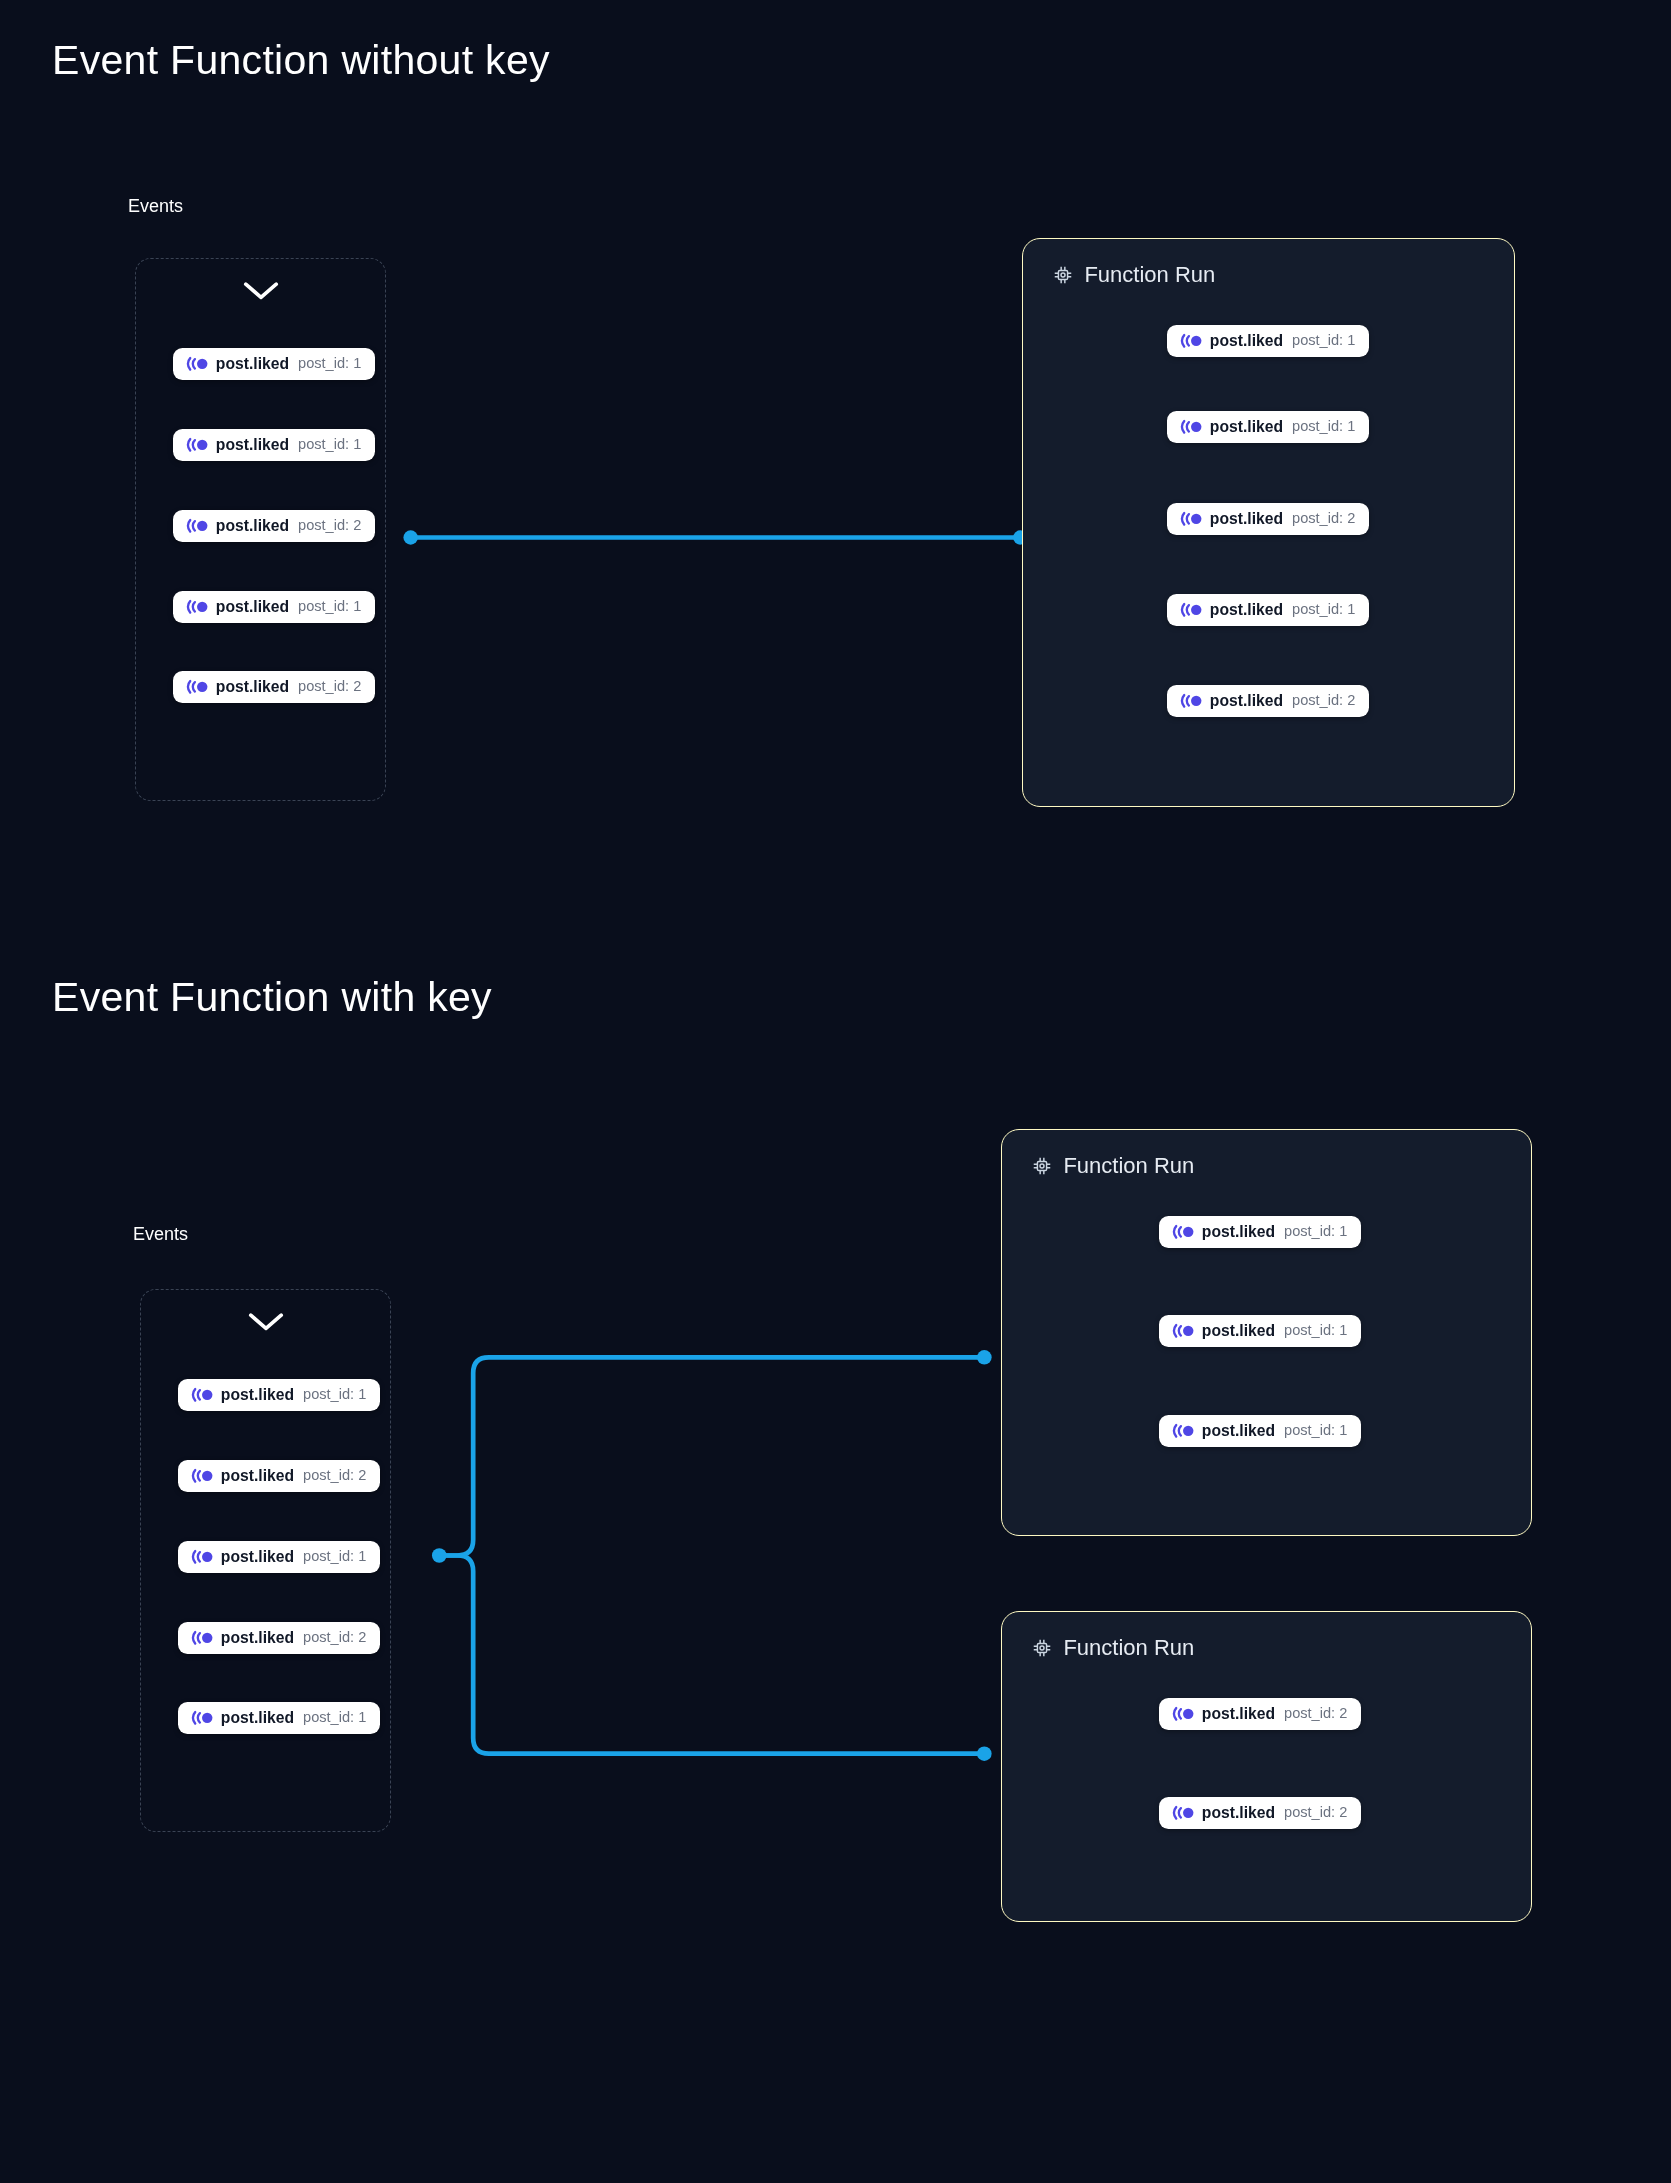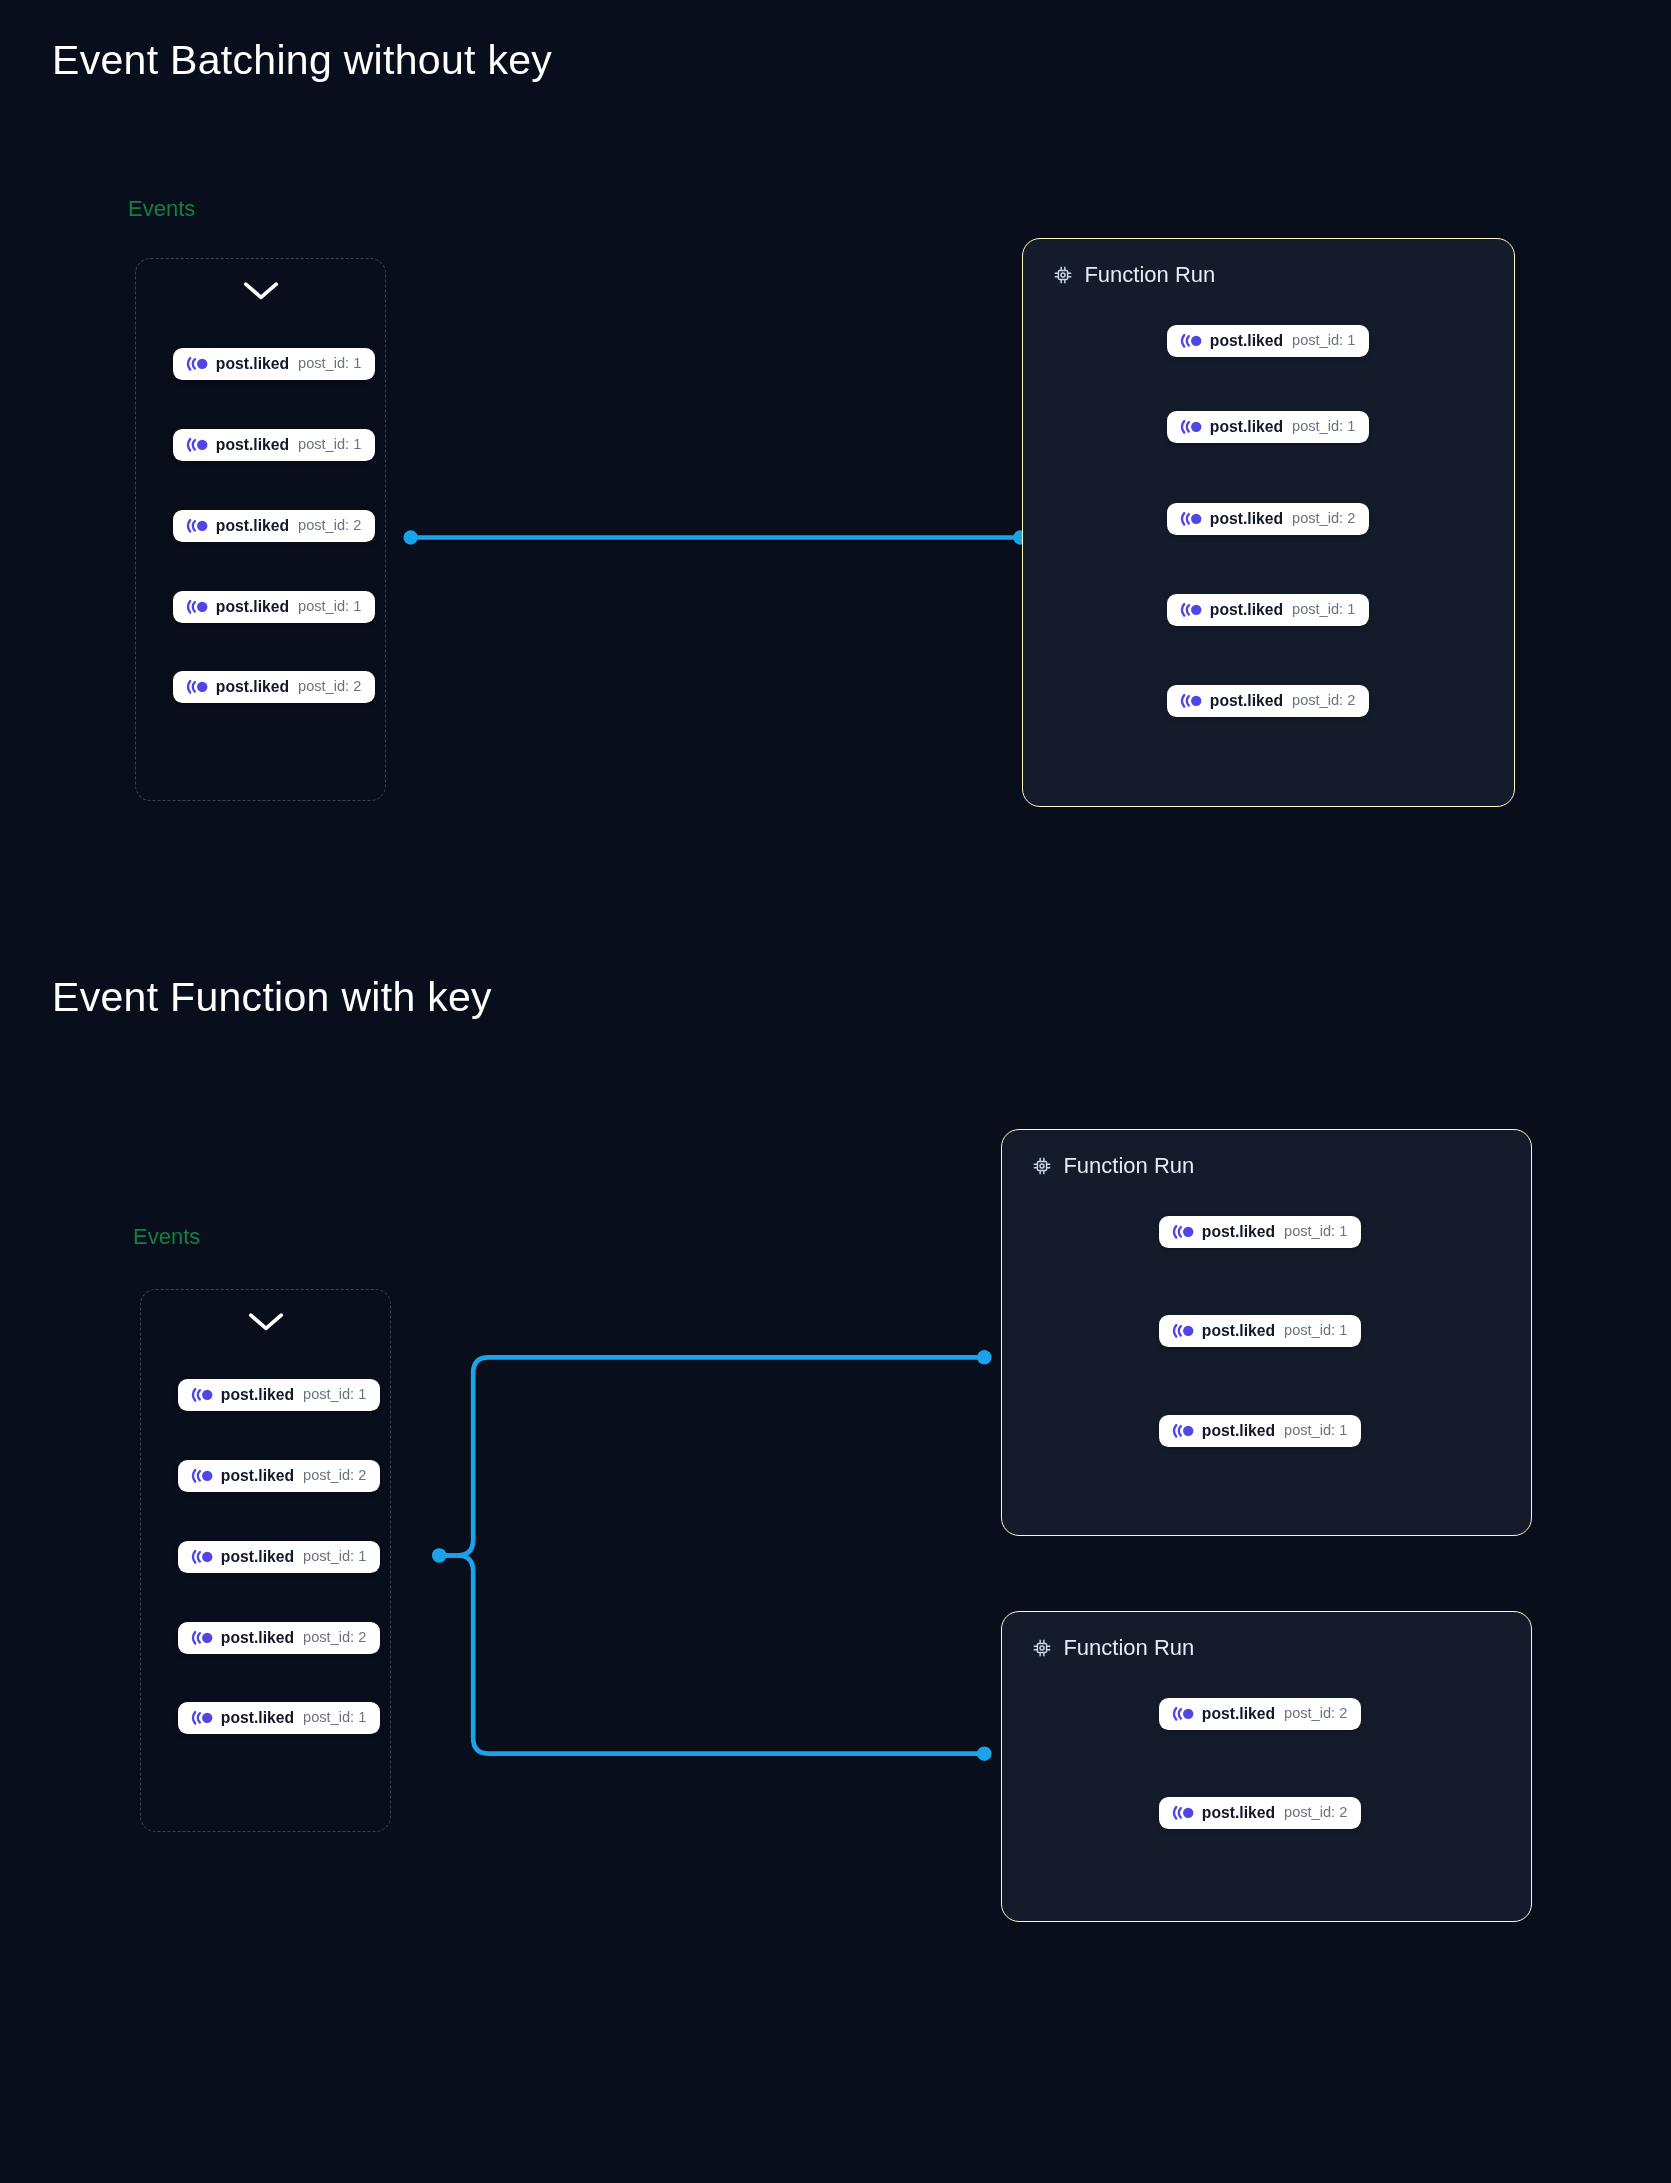--- a/index.html
+++ b/index.html
@@ -22,22 +22,22 @@
     position: absolute;
     color: #ffffff;
     font-size: 41px;
     font-weight: 400;
     letter-spacing: 0.3px;
     white-space: nowrap;
   }
 
   .events-label {
     position: absolute;
-    color: #15803d;
-    font-size: 22px;
+    color: #ffffff;
+    font-size: 18px;
     font-weight: 400;
   }
 
   .events-box {
     position: absolute;
     border: 1.6px dashed #3a4354;
     border-radius: 15.7px;
     background: transparent;
   }
 
@@ -105,21 +105,21 @@
   }
 
   .connector { position: absolute; pointer-events: none; }
   .connector svg { display: block; overflow: visible; }
 </style>
 </head>
 <body>
 
 <div class="section">
 
-  <div class="section-title" style="left:52px; top:37px;">Event Batching without key</div>
+  <div class="section-title" style="left:52px; top:37px;">Event Function without key</div>
 
   <div class="events-label" style="left:128px; top:196px;">Events</div>
 
   <div class="events-box" style="left:135px; top:258px; width:251px; height:543px;">
     <div class="chevron" style="top:21px;">
       <svg viewBox="0 0 70 40">
           <polyline points="6,8 35,33 64,8" fill="none" stroke="#ffffff" stroke-width="7" stroke-linecap="round" stroke-linejoin="round"></polyline>
         </svg>
     </div>
 

